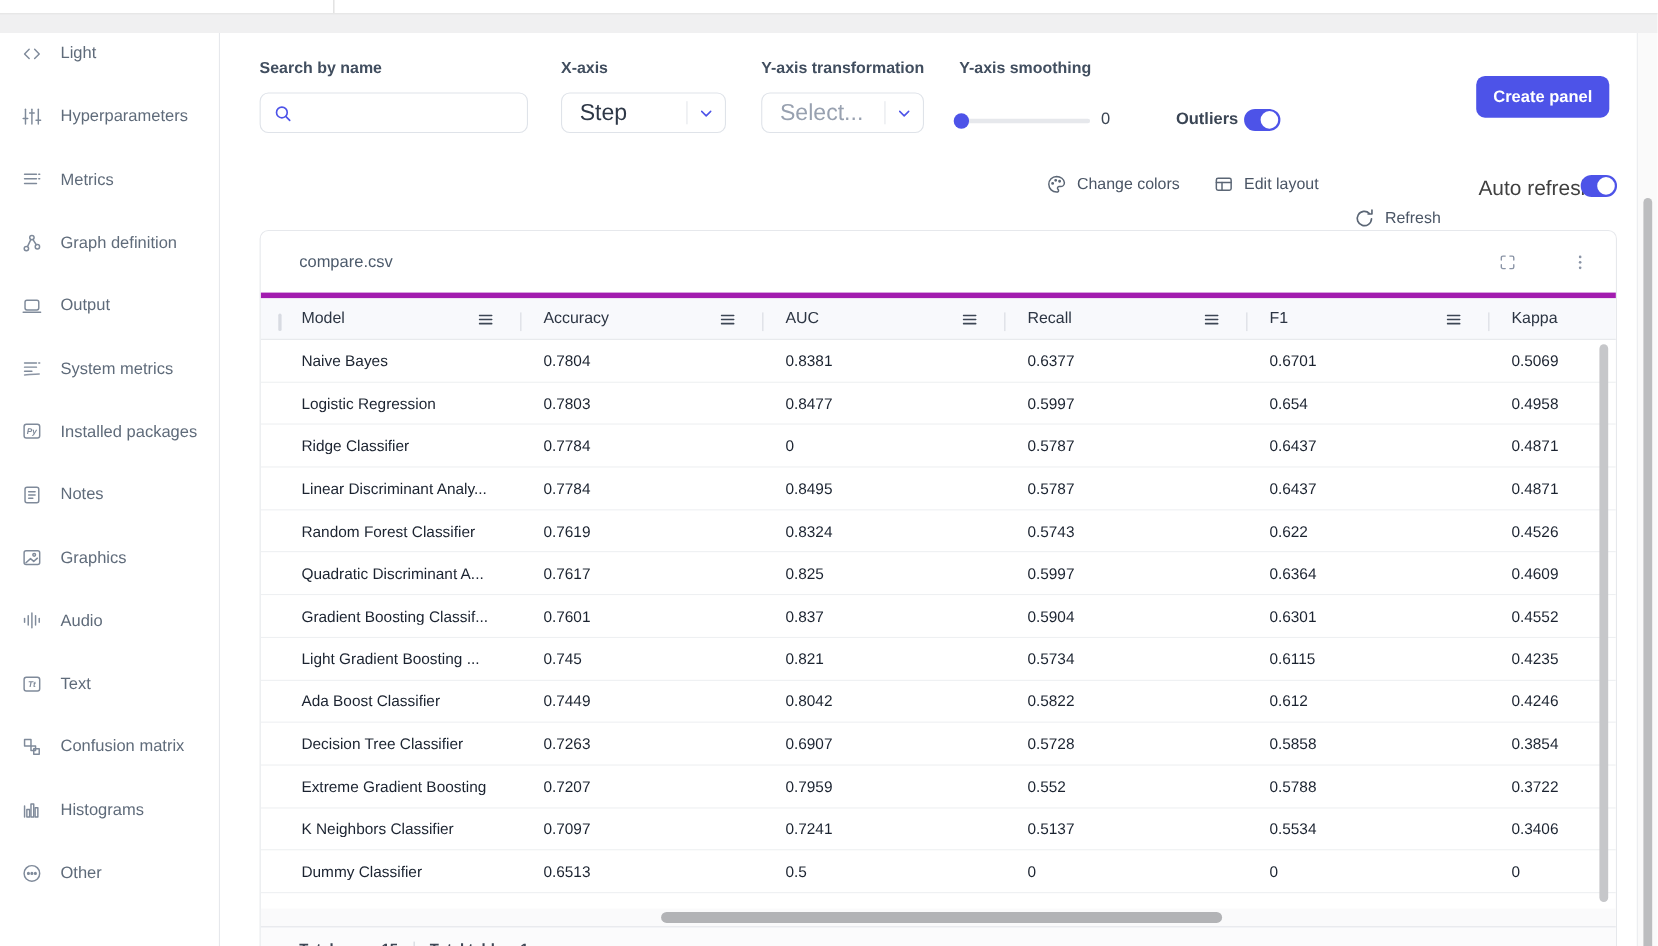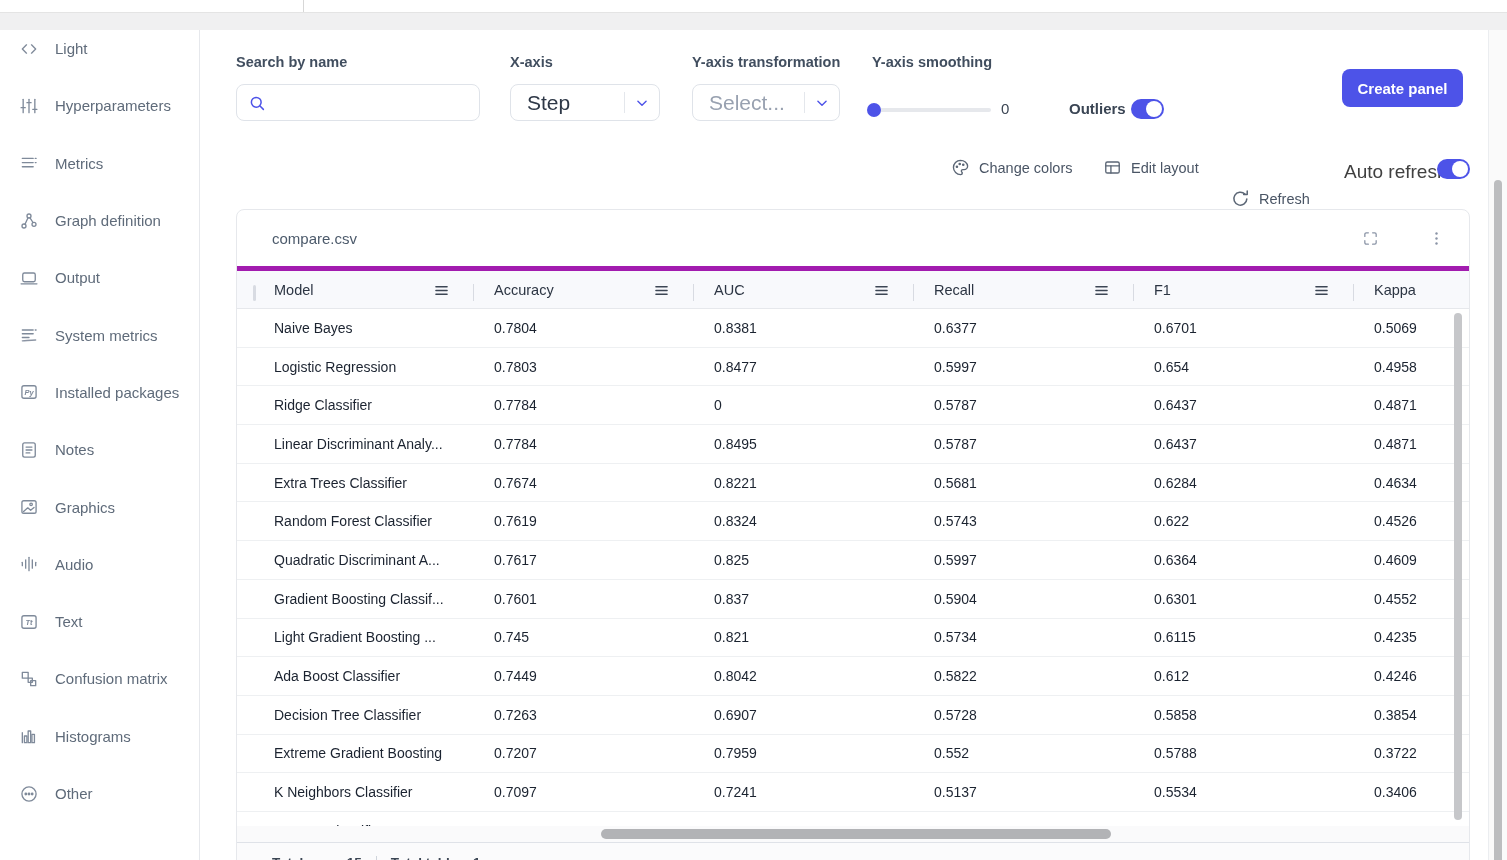--- a/index.html
+++ b/index.html
@@ -435,28 +435,20 @@
           </div>
           <div class="tr">
             <div class="td">Linear Discriminant Analy...</div>
             <div class="td">0.7784</div>
             <div class="td">0.8495</div>
             <div class="td">0.5787</div>
             <div class="td">0.6437</div>
             <div class="td">0.4871</div>
           </div>
           <div class="tr">
-            <div class="td">Extra Trees Classifier</div>
-            <div class="td">0.7674</div>
-            <div class="td">0.8221</div>
-            <div class="td">0.5681</div>
-            <div class="td">0.6284</div>
-            <div class="td">0.4634</div>
-          </div>
-          <div class="tr">
             <div class="td">Random Forest Classifier</div>
             <div class="td">0.7619</div>
             <div class="td">0.8324</div>
             <div class="td">0.5743</div>
             <div class="td">0.622</div>
             <div class="td">0.4526</div>
           </div>
           <div class="tr">
             <div class="td">Quadratic Discriminant A...</div>
             <div class="td">0.7617</div>

